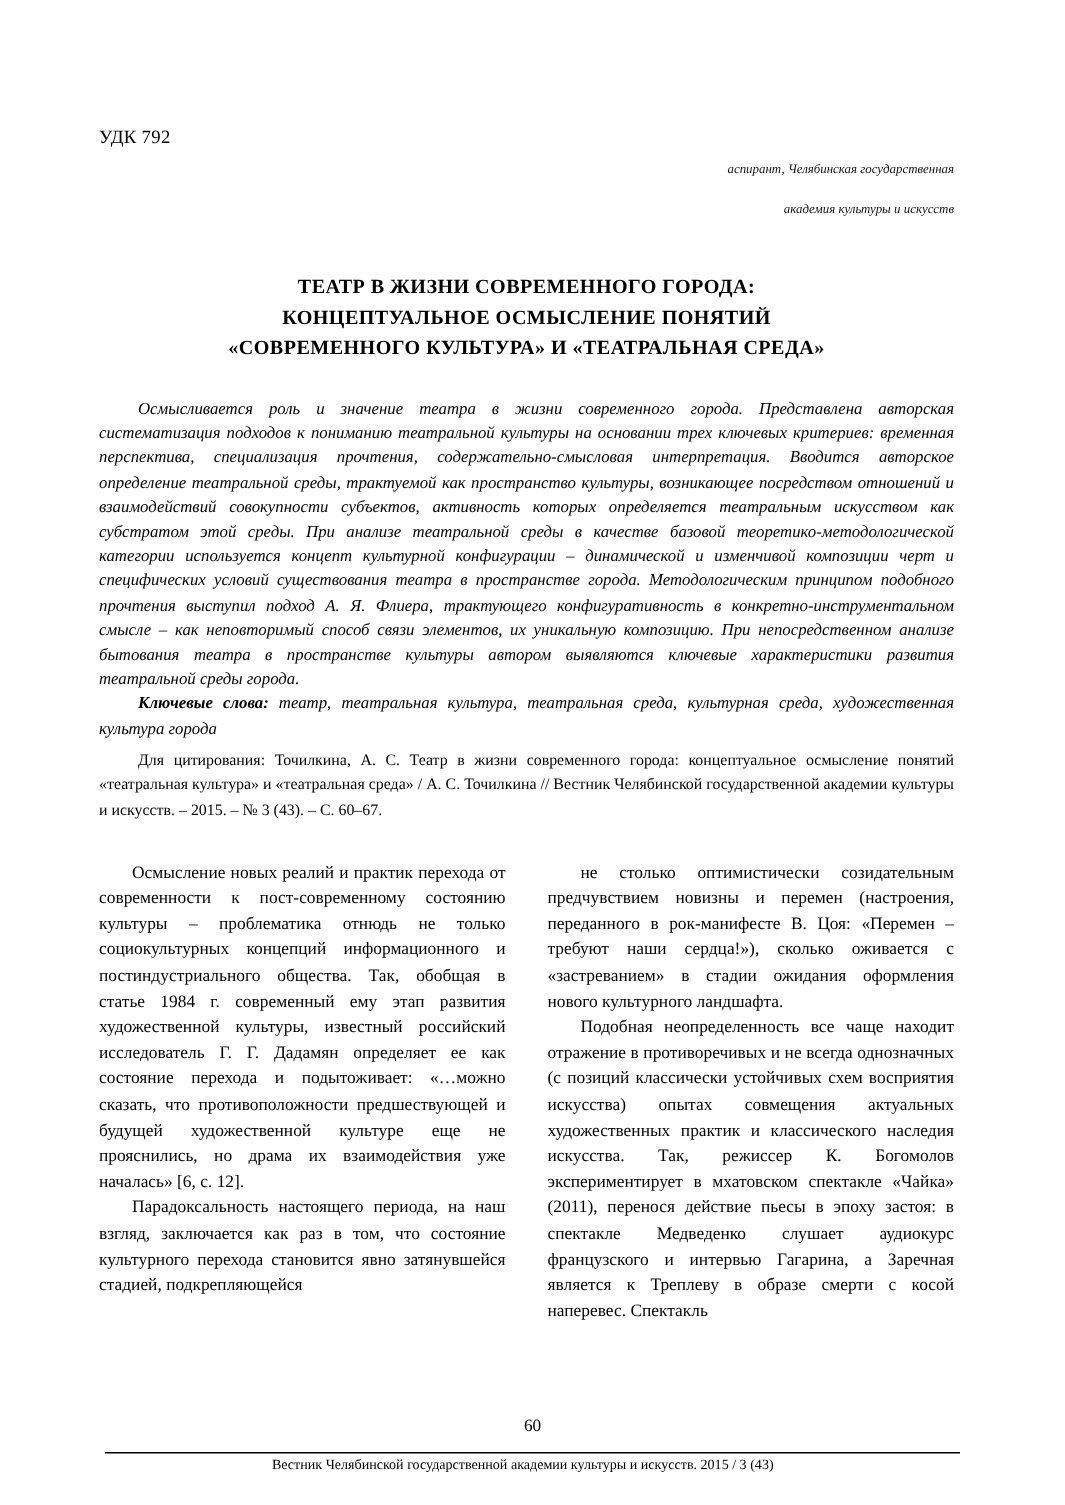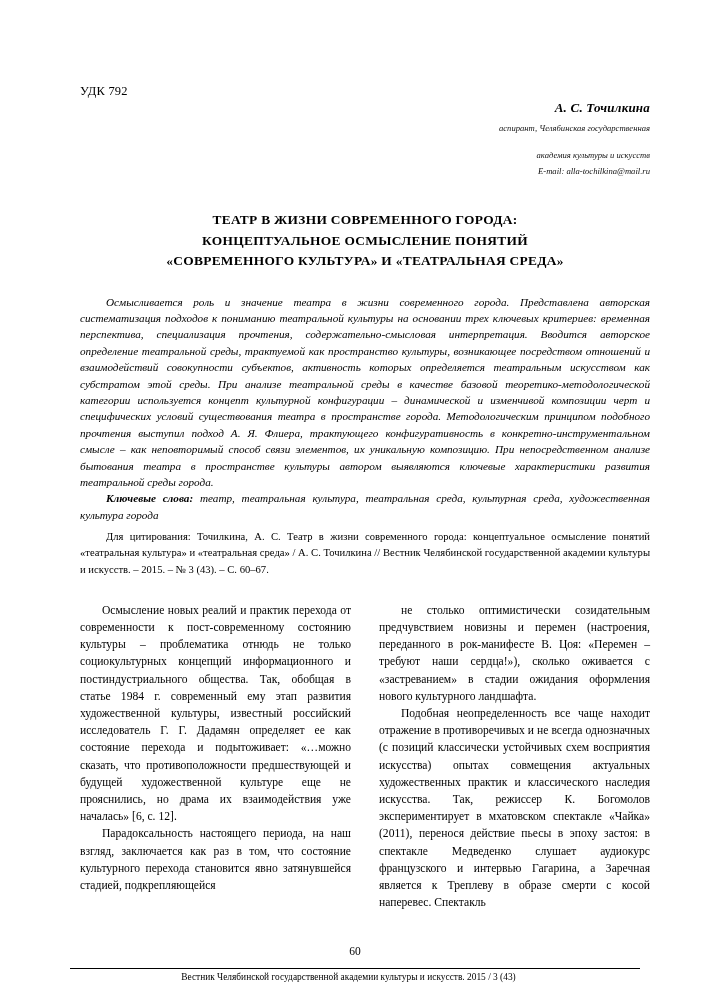--- a/index.html
+++ b/index.html
@@ -18,21 +18,21 @@
   .page {
     position: absolute;
     left: 0; top: 0;
     width: 710px;
     height: 1003px;
     padding: 0;
     box-sizing: border-box;
   }
   .content {
     position: absolute;
-    left: 80px;
+    left: 66px;
     top: 84px;
     width: 570px;
   }
 
   
   .udk-row {
     position: relative;
     height: 18px;
   }
   .udk {
@@ -150,24 +150,22 @@
 <body>
 
 <div class="page">
   <div class="content">
 
     <div class="udk-row">
       <div class="udk">УДК  792</div>
     </div>
 
     <div class="author-block">
-      <div class="author-name">А. С. Точилкина</div>
       <div class="author-aff">аспирант, Челябинская государственная</div>
       <div class="author-aff" style="margin-top:12px;">академия культуры и искусств</div>
-      <div class="author-email">E-mail: alla-tochilkina@mail.ru</div>
     </div>
 
     <div class="title">
       <div>ТЕАТР В ЖИЗНИ СОВРЕМЕННОГО ГОРОДА:</div>
       <div>КОНЦЕПТУАЛЬНОЕ ОСМЫСЛЕНИЕ ПОНЯТИЙ</div>
       <div>«СОВРЕМЕННОГО КУЛЬТУРА» И «ТЕАТРАЛЬНАЯ СРЕДА»</div>
     </div>
 
     <div class="abstract">Осмысливается роль и значение театра в жизни современного города. Представлена авторская систематизация подходов к пониманию театральной культуры на основании трех ключевых критериев: временная перспектива, специализация прочтения, содержательно-смысловая интерпретация. Вводится авторское определение театральной среды, трактуемой как пространство культуры, возникающее посредством отношений и взаимодействий совокупности субъектов, активность которых определяется театральным искусством как субстратом этой среды. При анализе театральной среды в качестве базовой теоретико-методологической категории используется концепт культурной конфигурации – динамической и изменчивой композиции черт и специфических условий существования театра в пространстве города. Методологическим принципом подобного прочтения выступил подход А. Я. Флиера, трактующего конфигуративность в конкретно-инструментальном смысле – как неповторимый способ связи элементов, их уникальную композицию. При непосредственном анализе бытования театра в пространстве культуры автором выявляются ключевые характеристики развития театральной среды города.</div>
 

